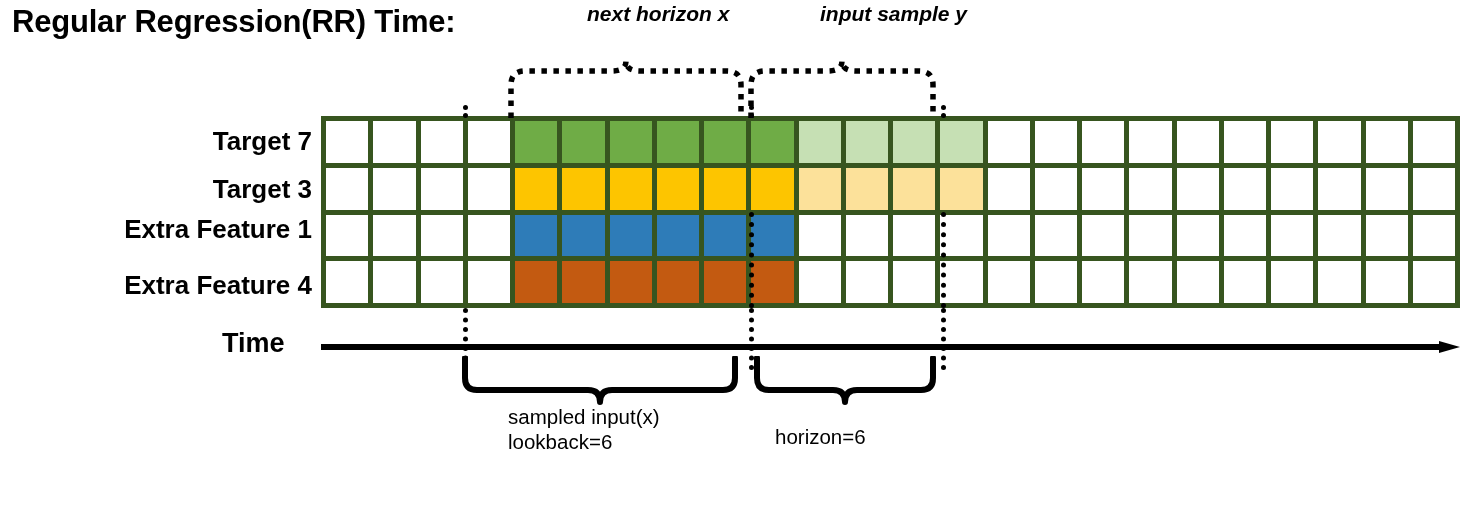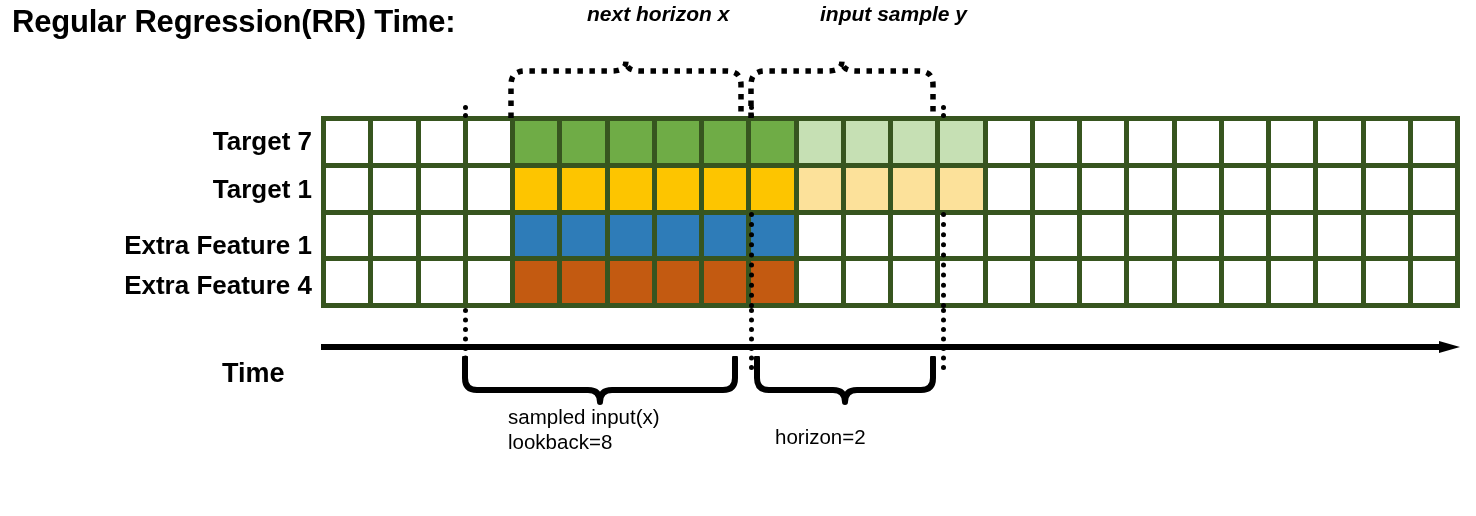--- a/index.html
+++ b/index.html
@@ -17,21 +17,21 @@
   
   .grid{position:absolute;left:321px;top:116px;width:1139px;height:192px;
         background:#37551F;box-sizing:border-box;}
   .grid-inner{position:absolute;inset:0;display:grid;
               grid-template-columns:repeat(24,1fr);
               grid-template-rows:repeat(4,1fr);
               gap:5px;padding:5px;box-sizing:border-box;}
   .cell{background:#ffffff;}
 
   
-  .time-label{position:absolute;left:222px;top:328px;font-size:27px;font-weight:700;margin-top:30px;}
+  .time-label{position:absolute;left:222px;top:328px;font-size:27px;font-weight:700;}
   .axis{position:absolute;left:321px;top:341px;width:1139px;height:12px;}
 
   
   .vline{position:absolute;width:0;border-left:5px dotted #000;}
 
   
   .top-brace{position:absolute;}
   .brace-label{position:absolute;font-size:21px;font-style:italic;font-weight:600;
                white-space:nowrap;}
 
@@ -41,22 +41,22 @@
   .note{position:absolute;font-size:20.5px;line-height:25px;white-space:nowrap;}
   .note div{white-space:nowrap;}
 </style>
 </head>
 <body>
 
 <div class="title">Regular Regression(RR) Time:</div>
 
 <div class="labels-col">
   <div class="row-label" style="top:128px;">Target 7</div>
-  <div class="row-label" style="top:176px;">Target 1</div>
-  <div class="row-label" style="top:232px;">Extra Feature 1</div>
+  <div class="row-label" style="top:176px;">Target 3</div>
+  <div class="row-label" style="top:216px;">Extra Feature 1</div>
   <div class="row-label" style="top:272px;">Extra Feature 4</div>
 </div>
 
 <div class="grid">
   <div class="grid-inner" id="grid-inner">
       <div class="cell" style="background: rgb(255, 255, 255);"></div>
       <div class="cell" style="background: rgb(255, 255, 255);"></div>
       <div class="cell" style="background: rgb(255, 255, 255);"></div>
       <div class="cell" style="background: rgb(255, 255, 255);"></div>
       <div class="cell" style="background: rgb(111, 172, 70);"></div>
@@ -181,17 +181,17 @@
 
 <svg class="bot-brace" style="left:455px;top:356px;" width="310" height="52" viewBox="0 0 310 52">
   <path d="M10,2 L10,22 Q10,34 22,34 L133,34 Q145,34 145,46 Q145,34 157,34 L268,34 Q280,34 280,22 L280,2" fill="none" stroke="#000" stroke-width="6" stroke-linecap="round" stroke-linejoin="round"></path>
 </svg>
 <svg class="bot-brace" style="left:747px;top:356px;" width="215" height="52" viewBox="0 0 215 52">
   <path d="M10,2 L10,22 Q10,34 22,34 L86,34 Q98,34 98,46 Q98,34 110,34 L174,34 Q186,34 186,22 L186,2" fill="none" stroke="#000" stroke-width="6" stroke-linecap="round" stroke-linejoin="round"></path>
 </svg>
 
 <div class="note" style="left:508px;top:404px;">
   <div>sampled input(x)</div>
-  <div>lookback=8</div>
+  <div>lookback=6</div>
 </div>
 <div class="note" style="left:775px;top:424px;">
-  <div>horizon=2</div>
+  <div>horizon=6</div>
 </div>
 
 </body></html>

